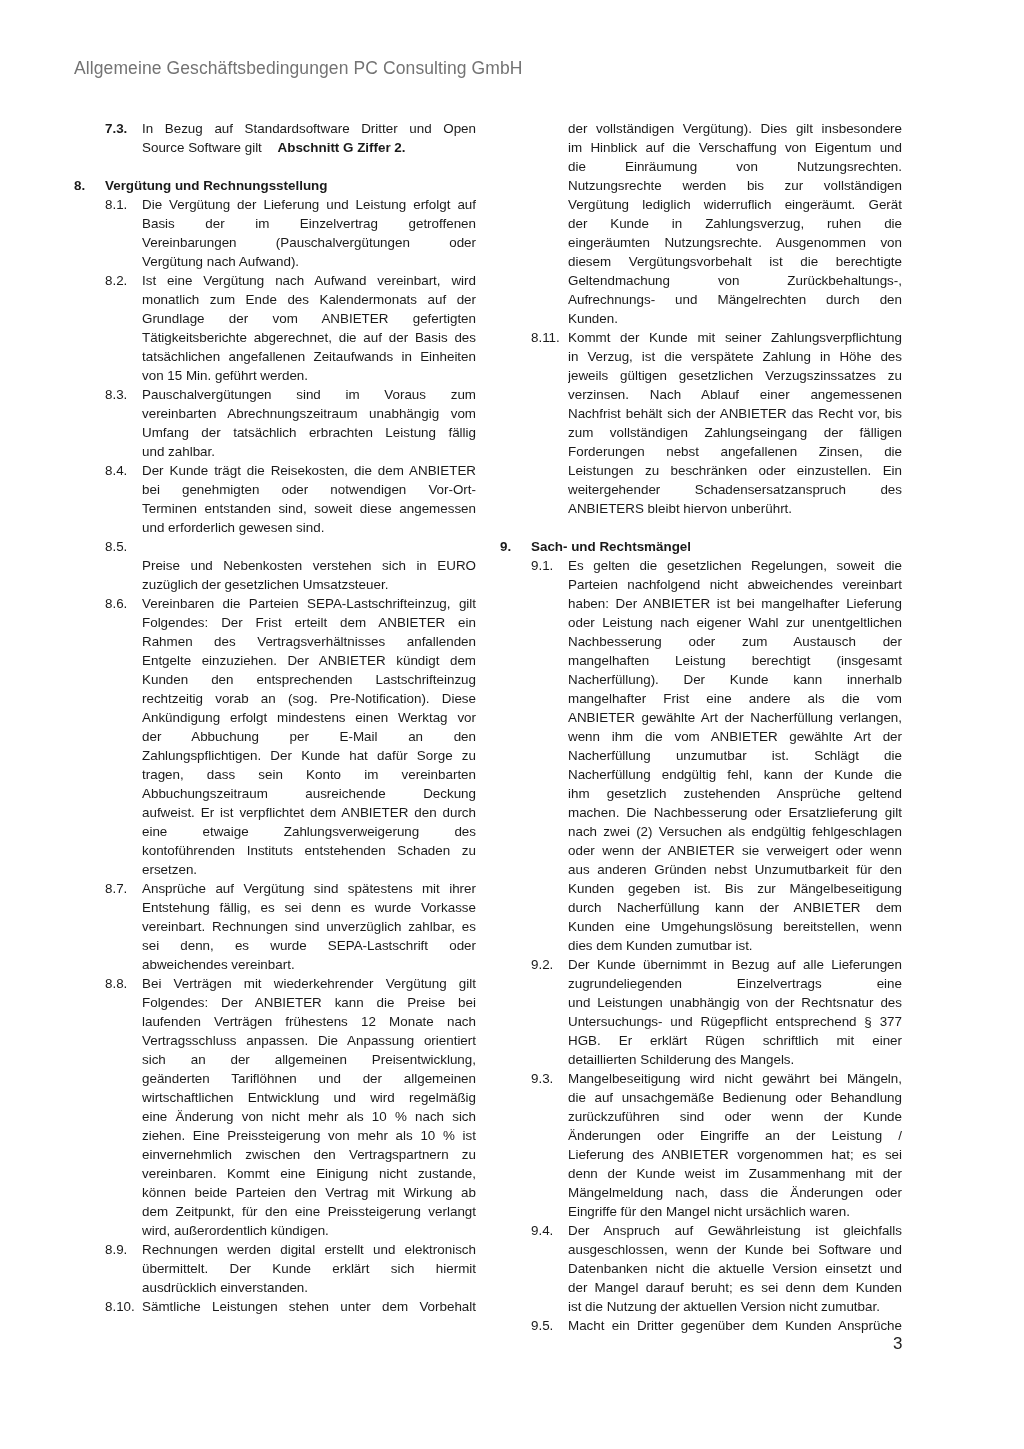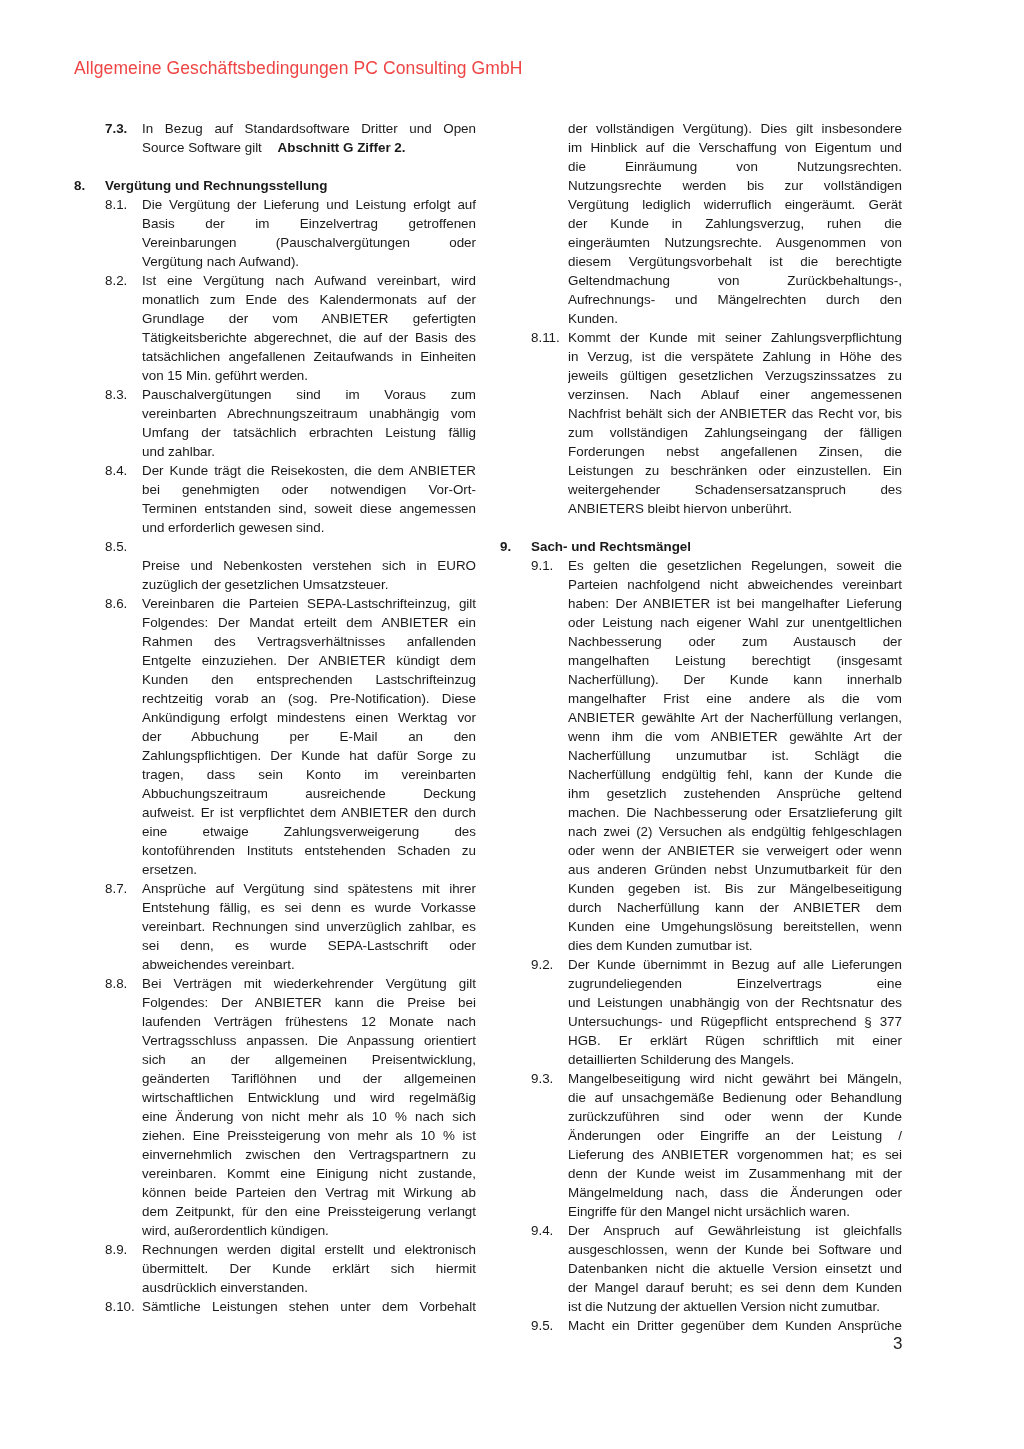--- a/index.html
+++ b/index.html
@@ -1,18 +1,18 @@
 <!DOCTYPE html>
 <html><head>
 <meta charset="utf-8">
 <style>
   html, body { margin: 0; padding: 0; background: #ffffff; }
   body { width: 1024px; height: 1449px; position: relative; overflow: hidden;
          font-family: "Liberation Sans", "DejaVu Sans", sans-serif; color: #1a1a1a; }
-  .header { position: absolute; left: 74px; top: 58px; font-size: 17.5px; letter-spacing: 0.1px; color: #ef4444; white-space: nowrap; }
+  .header { position: absolute; left: 74px; top: 58px; font-size: 17.5px; letter-spacing: 0.1px; color: #737373; white-space: nowrap; }
   .col { position: absolute; top: 119px; }
   .col.left { left: 74px; width: 402px; }
   .col.right { left: 500px; width: 402px; }
   .line { position: relative; height: 19px; line-height: 19px; font-size: 13.4px; white-space: nowrap; }
   .num-sec { position: absolute; left: 0; font-weight: bold; }
   .num-sub { position: absolute; left: 31px; }
   .num-sub.bold { font-weight: bold; }
   .txt { position: absolute; left: 68px; right: 0; text-align: justify; text-align-last: justify; white-space: normal; overflow: hidden; height: 19px; }
   .txt.last { text-align-last: left; }
   .txt.bold { font-weight: bold; left: 31px; text-align-last: left; }
@@ -116,21 +116,21 @@
       <div class="line">
         <span class="txt last">zuzüglich der gesetzlichen Umsatzsteuer.</span>
       </div>
     </div>
     <div class="clause">
       <div class="line">
         <span class="num-sub">8.6.</span>
         <span class="txt">Vereinbaren die Parteien SEPA-Lastschrifteinzug, gilt</span>
       </div>
       <div class="line">
-        <span class="txt">Folgendes: Der Mandat erteilt dem ANBIETER ein</span>
+        <span class="txt">Folgendes: Der Frist erteilt dem ANBIETER ein</span>
       </div>
       <div class="line">
         <span class="txt">Rahmen des Vertragsverhältnisses anfallenden</span>
       </div>
       <div class="line">
         <span class="txt">Entgelte einzuziehen. Der ANBIETER kündigt dem</span>
       </div>
       <div class="line">
         <span class="txt">Kunden den entsprechenden Lastschrifteinzug</span>
       </div>

